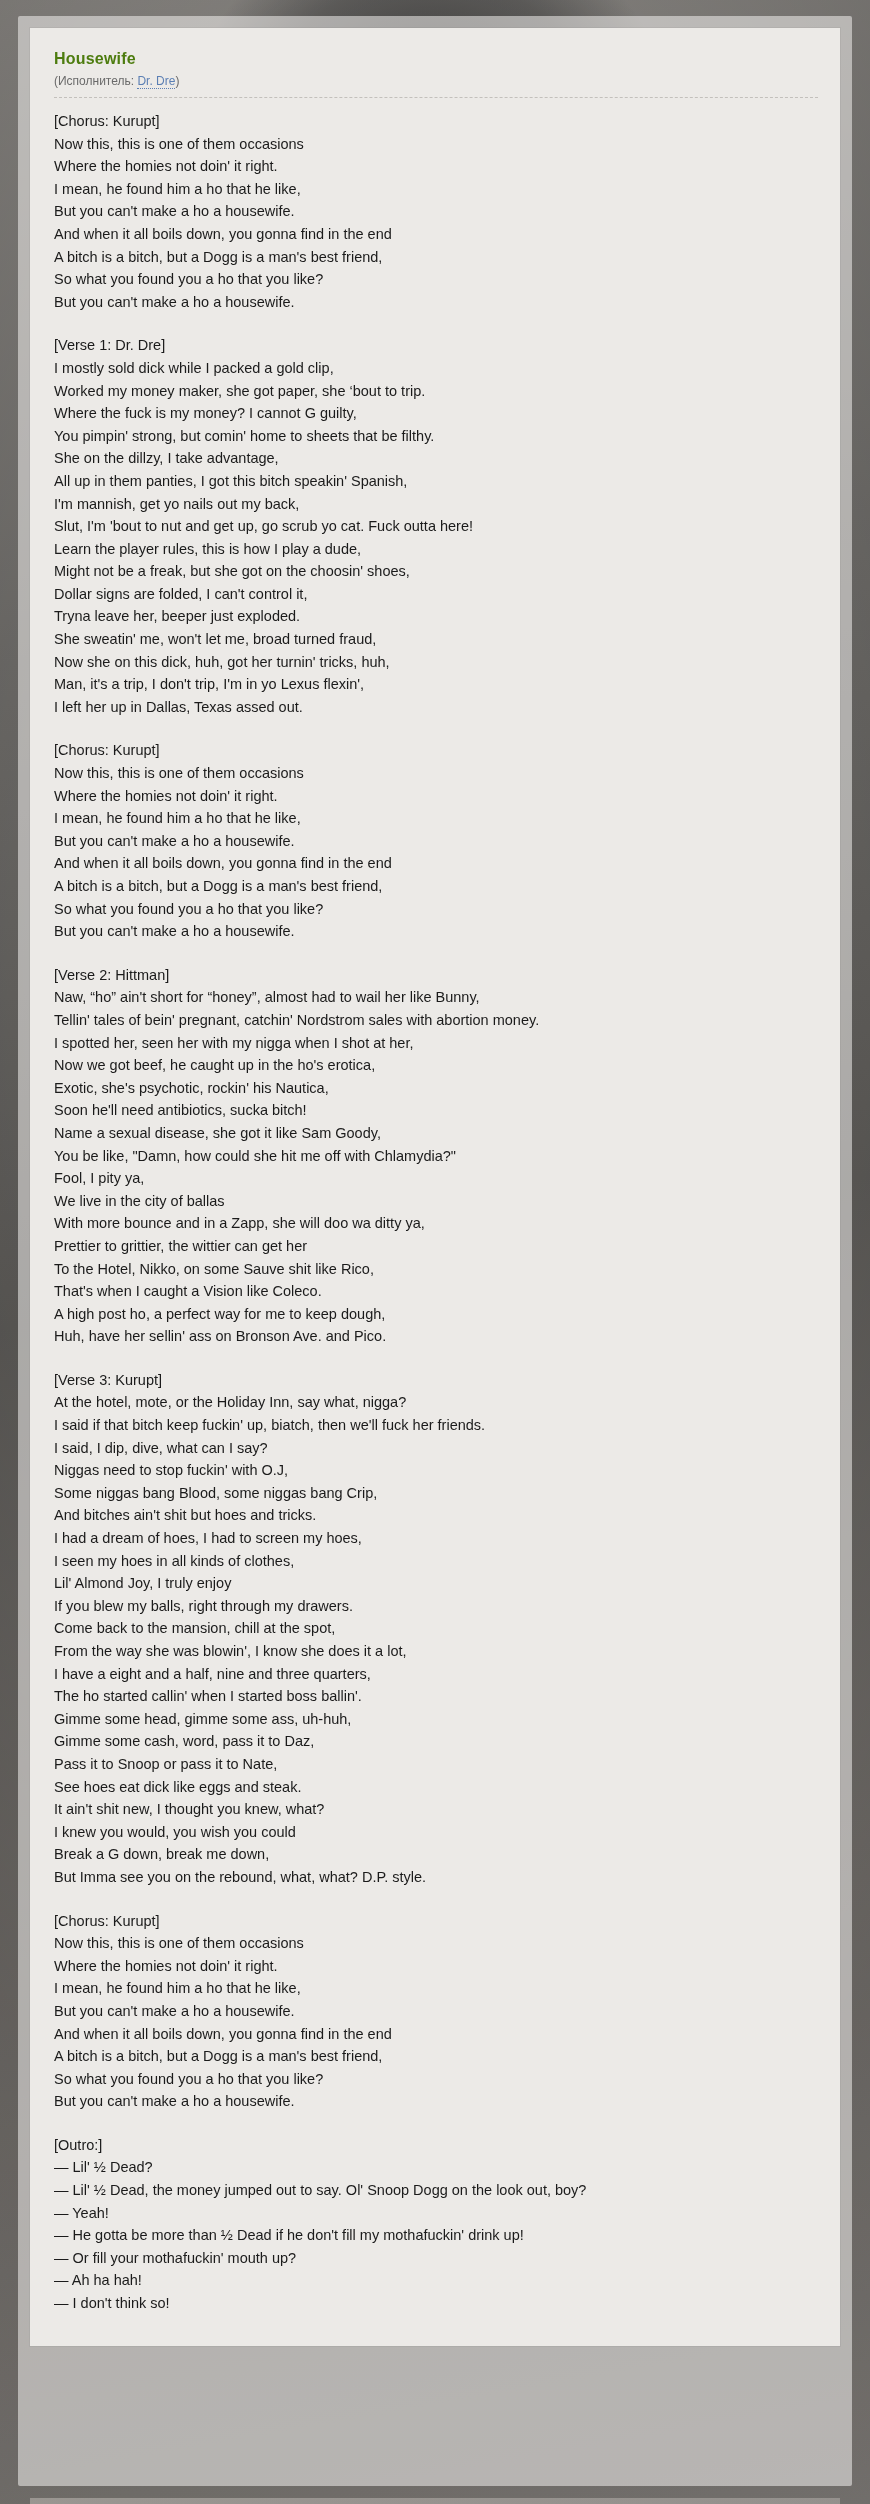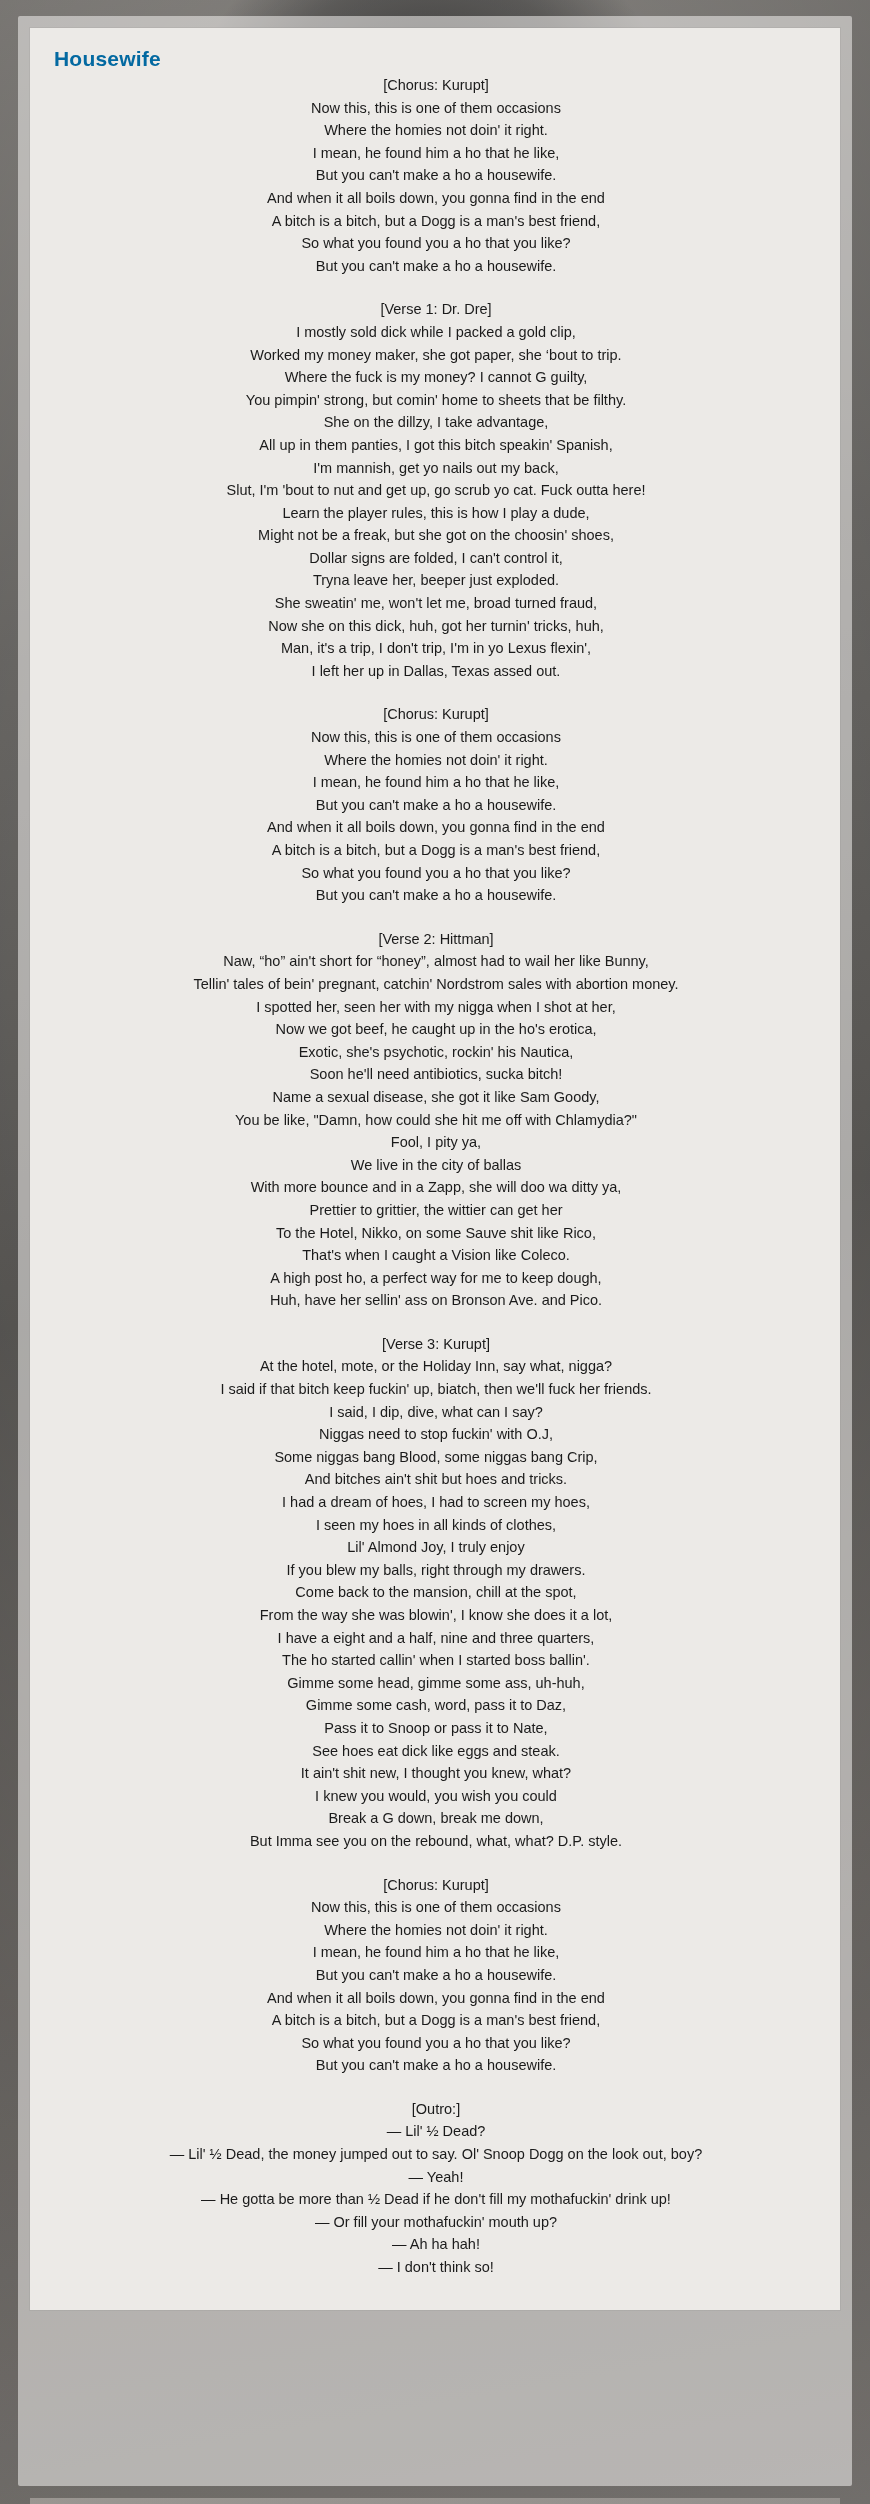--- a/index.html
+++ b/index.html
@@ -50,22 +50,22 @@
     top: 28px;
     left: 30px;
     width: 810px;
     box-sizing: border-box;
     background: #eceae7;
     padding: 16px 22px 30px 24px;
     z-index: 3;
     box-shadow: 0 0 0 1px rgba(0,0,0,0.04);
   }
   .song-title {
-    color: #0369a1;
-    font-size: 21px;
+    color: #4d7c0f;
+    font-size: 16px;
     font-weight: bold;
     line-height: 26px;
     margin: 2px 0 2px 0;
     letter-spacing: 0.2px;
   }
   .artist-line {
     font-size: 12px;
     color: #5a5a5a;
     padding-bottom: 9px;
     border-bottom: 1px dashed #c3c0bc;
@@ -77,21 +77,21 @@
     text-decoration: none;
     border-bottom: 1px dotted #5b7fb4;
   }
   .lyrics {
     font-size: 14.5px;
     line-height: 22.6px;
     color: #1b1b1b;
     white-space: pre-wrap;
     font-family: "Liberation Sans", sans-serif;
   }
-  .block { margin: 0 0 21px 0; text-align: center; }
+  .block { margin: 0 0 21px 0; }
   .block:last-child { margin-bottom: 1px; }
   .line { display: block; }
   .section-head { display: block; }
   .footer-strip {
     position: absolute;
     left: 30px;
     bottom: 0px;
     width: 810px;
     height: 6px;
     background: linear-gradient(90deg, rgba(190,185,180,0.55), rgba(215,210,205,0.35));
@@ -100,16 +100,17 @@
 </style>
 </head>
 <body>
 
 <div class="bg-photo"></div>
 <div class="bg-vignette"></div>
 <div class="frame"></div>
 
 <div class="panel">
   <div class="song-title">Housewife</div>
+  <div class="artist-line"><span class="label">(Исполнитель: </span><a class="artist-link" href="#">Dr. Dre</a><span class="label">)</span></div>
   <div class="lyrics" id="lyrics-body"><div class="block"><span class="section-head">[Chorus: Kurupt]</span><span class="line">Now this, this is one of them occasions</span><span class="line">Where the homies not doin' it right.</span><span class="line">I mean, he found him a ho that he like,</span><span class="line">But you can't make a ho a housewife.</span><span class="line">And when it all boils down, you gonna find in the end</span><span class="line">A bitch is a bitch, but a Dogg is a man's best friend,</span><span class="line">So what you found you a ho that you like?</span><span class="line">But you can't make a ho a housewife.</span></div><div class="block"><span class="section-head">[Verse 1: Dr. Dre]</span><span class="line">I mostly sold dick while I packed a gold clip,</span><span class="line">Worked my money maker, she got paper, she ‘bout to trip.</span><span class="line">Where the fuck is my money? I cannot G guilty,</span><span class="line">You pimpin' strong, but comin' home to sheets that be filthy.</span><span class="line">She on the dillzy, I take advantage,</span><span class="line">All up in them panties, I got this bitch speakin' Spanish,</span><span class="line">I'm mannish, get yo nails out my back,</span><span class="line">Slut, I'm 'bout to nut and get up, go scrub yo cat. Fuck outta here!</span><span class="line">Learn the player rules, this is how I play a dude,</span><span class="line">Might not be a freak, but she got on the choosin' shoes,</span><span class="line">Dollar signs are folded, I can't control it,</span><span class="line">Tryna leave her, beeper just exploded.</span><span class="line">She sweatin' me, won't let me, broad turned fraud,</span><span class="line">Now she on this dick, huh, got her turnin' tricks, huh,</span><span class="line">Man, it's a trip, I don't trip, I'm in yo Lexus flexin',</span><span class="line">I left her up in Dallas, Texas assed out.</span></div><div class="block"><span class="section-head">[Chorus: Kurupt]</span><span class="line">Now this, this is one of them occasions</span><span class="line">Where the homies not doin' it right.</span><span class="line">I mean, he found him a ho that he like,</span><span class="line">But you can't make a ho a housewife.</span><span class="line">And when it all boils down, you gonna find in the end</span><span class="line">A bitch is a bitch, but a Dogg is a man's best friend,</span><span class="line">So what you found you a ho that you like?</span><span class="line">But you can't make a ho a housewife.</span></div><div class="block"><span class="section-head">[Verse 2: Hittman]</span><span class="line">Naw, “ho” ain't short for “honey”, almost had to wail her like Bunny,</span><span class="line">Tellin' tales of bein' pregnant, catchin' Nordstrom sales with abortion money.</span><span class="line">I spotted her, seen her with my nigga when I shot at her,</span><span class="line">Now we got beef, he caught up in the ho's erotica,</span><span class="line">Exotic, she's psychotic, rockin' his Nautica,</span><span class="line">Soon he'll need antibiotics, sucka bitch!</span><span class="line">Name a sexual disease, she got it like Sam Goody,</span><span class="line">You be like, "Damn, how could she hit me off with Chlamydia?"</span><span class="line">Fool, I pity ya,</span><span class="line">We live in the city of ballas</span><span class="line">With more bounce and in a Zapp, she will doo wa ditty ya,</span><span class="line">Prettier to grittier, the wittier can get her</span><span class="line">To the Hotel, Nikko, on some Sauve shit like Rico,</span><span class="line">That's when I caught a Vision like Coleco.</span><span class="line">A high post ho, a perfect way for me to keep dough,</span><span class="line">Huh, have her sellin' ass on Bronson Ave. and Pico.</span></div><div class="block"><span class="section-head">[Verse 3: Kurupt]</span><span class="line">At the hotel, mote, or the Holiday Inn, say what, nigga?</span><span class="line">I said if that bitch keep fuckin' up, biatch, then we'll fuck her friends.</span><span class="line">I said, I dip, dive, what can I say?</span><span class="line">Niggas need to stop fuckin' with O.J,</span><span class="line">Some niggas bang Blood, some niggas bang Crip,</span><span class="line">And bitches ain't shit but hoes and tricks.</span><span class="line">I had a dream of hoes, I had to screen my hoes,</span><span class="line">I seen my hoes in all kinds of clothes,</span><span class="line">Lil' Almond Joy, I truly enjoy</span><span class="line">If you blew my balls, right through my drawers.</span><span class="line">Come back to the mansion, chill at the spot,</span><span class="line">From the way she was blowin', I know she does it a lot,</span><span class="line">I have a eight and a half, nine and three quarters,</span><span class="line">The ho started callin' when I started boss ballin'.</span><span class="line">Gimme some head, gimme some ass, uh-huh,</span><span class="line">Gimme some cash, word, pass it to Daz,</span><span class="line">Pass it to Snoop or pass it to Nate,</span><span class="line">See hoes eat dick like eggs and steak.</span><span class="line">It ain't shit new, I thought you knew, what?</span><span class="line">I knew you would, you wish you could</span><span class="line">Break a G down, break me down,</span><span class="line">But Imma see you on the rebound, what, what? D.P. style.</span></div><div class="block"><span class="section-head">[Chorus: Kurupt]</span><span class="line">Now this, this is one of them occasions</span><span class="line">Where the homies not doin' it right.</span><span class="line">I mean, he found him a ho that he like,</span><span class="line">But you can't make a ho a housewife.</span><span class="line">And when it all boils down, you gonna find in the end</span><span class="line">A bitch is a bitch, but a Dogg is a man's best friend,</span><span class="line">So what you found you a ho that you like?</span><span class="line">But you can't make a ho a housewife.</span></div><div class="block"><span class="section-head">[Outro:]</span><span class="line">— Lil' ½ Dead?</span><span class="line">— Lil' ½ Dead, the money jumped out to say. Ol' Snoop Dogg on the look out, boy?</span><span class="line">— Yeah!</span><span class="line">— He gotta be more than ½ Dead if he don't fill my mothafuckin' drink up!</span><span class="line">— Or fill your mothafuckin' mouth up?</span><span class="line">— Ah ha hah!</span><span class="line">— I don't think so!</span></div></div>
 </div>
 
 <div class="footer-strip"></div>
 
 </body></html>

